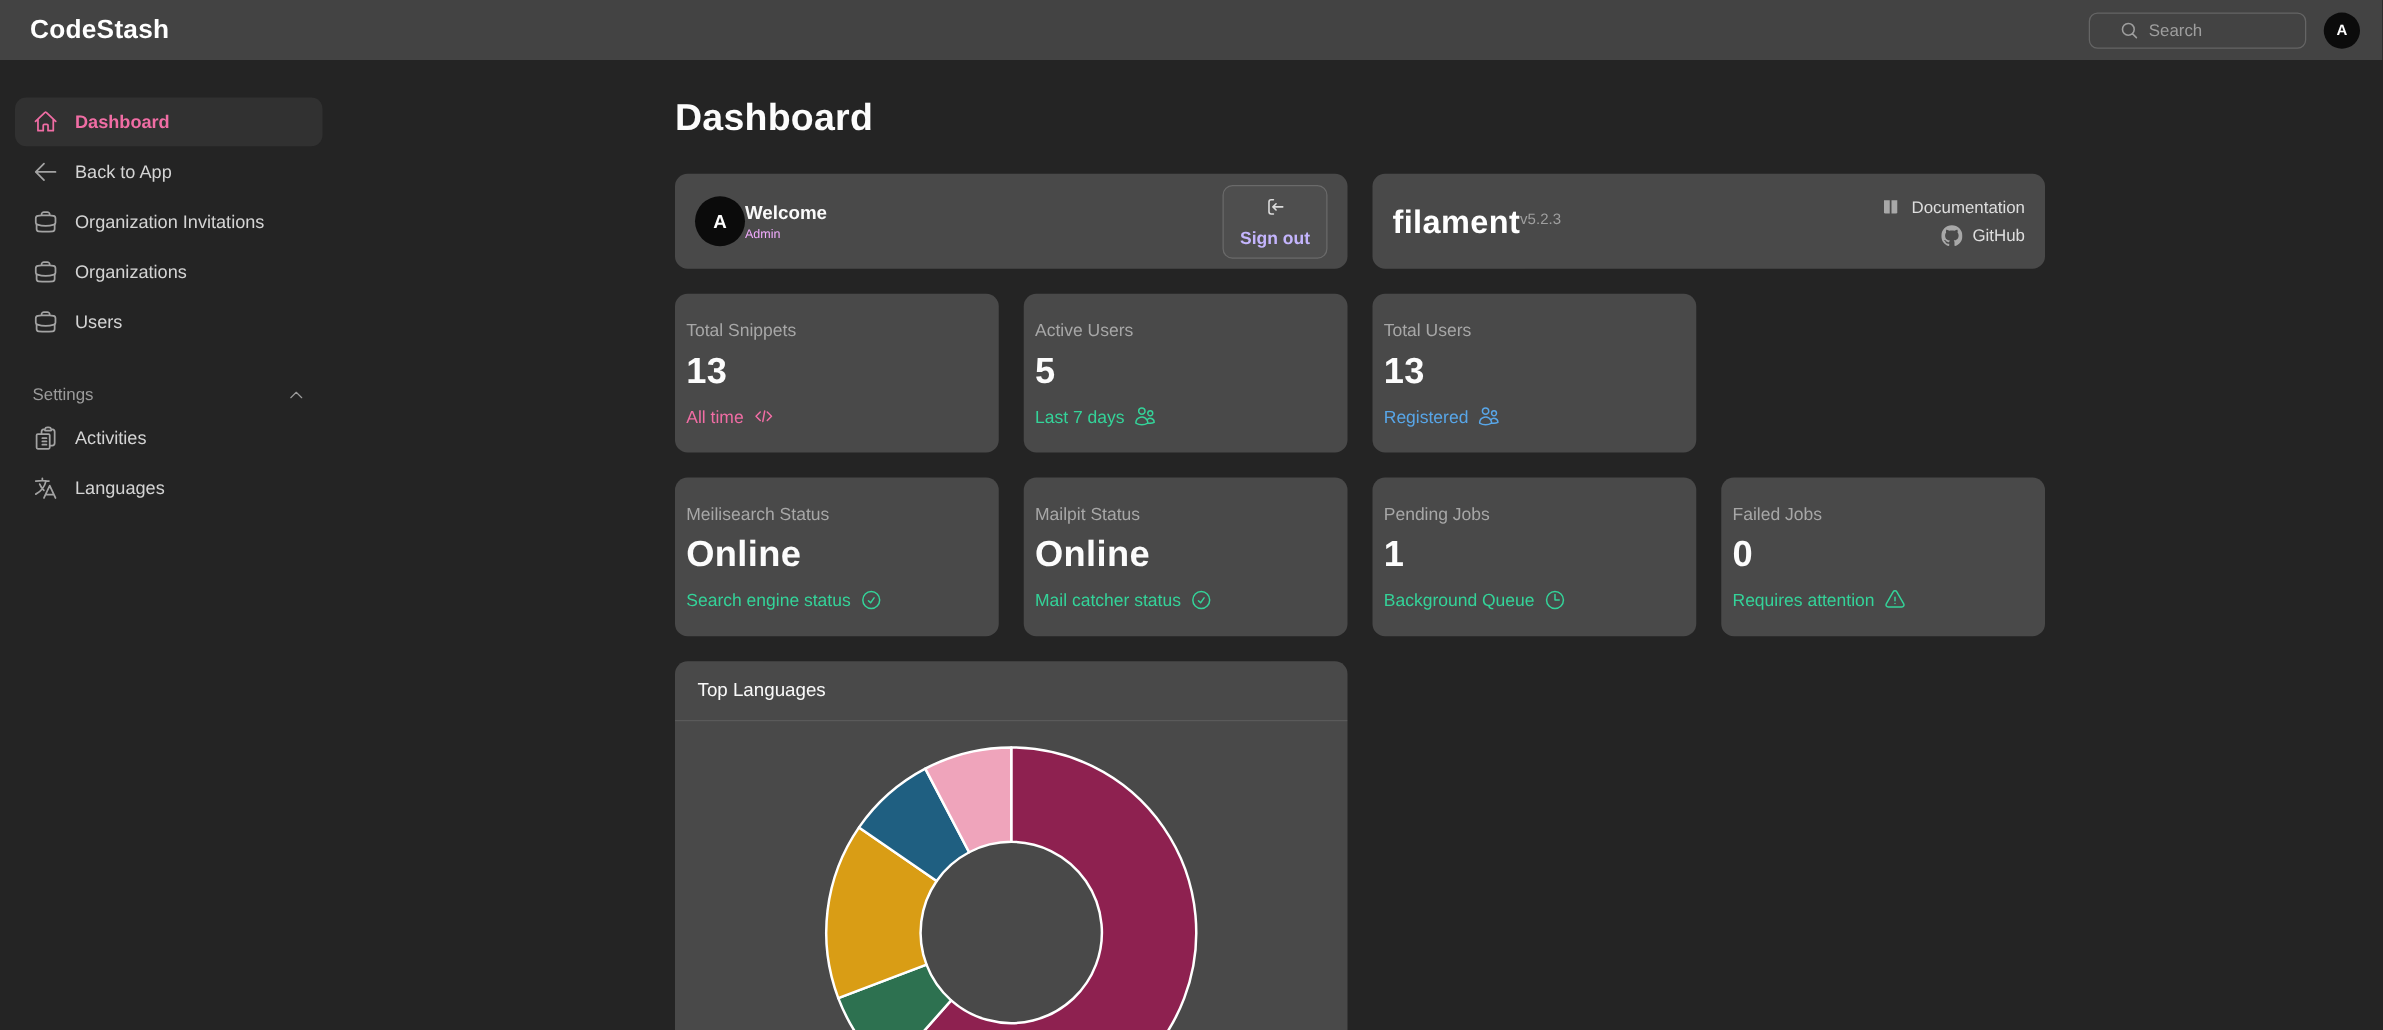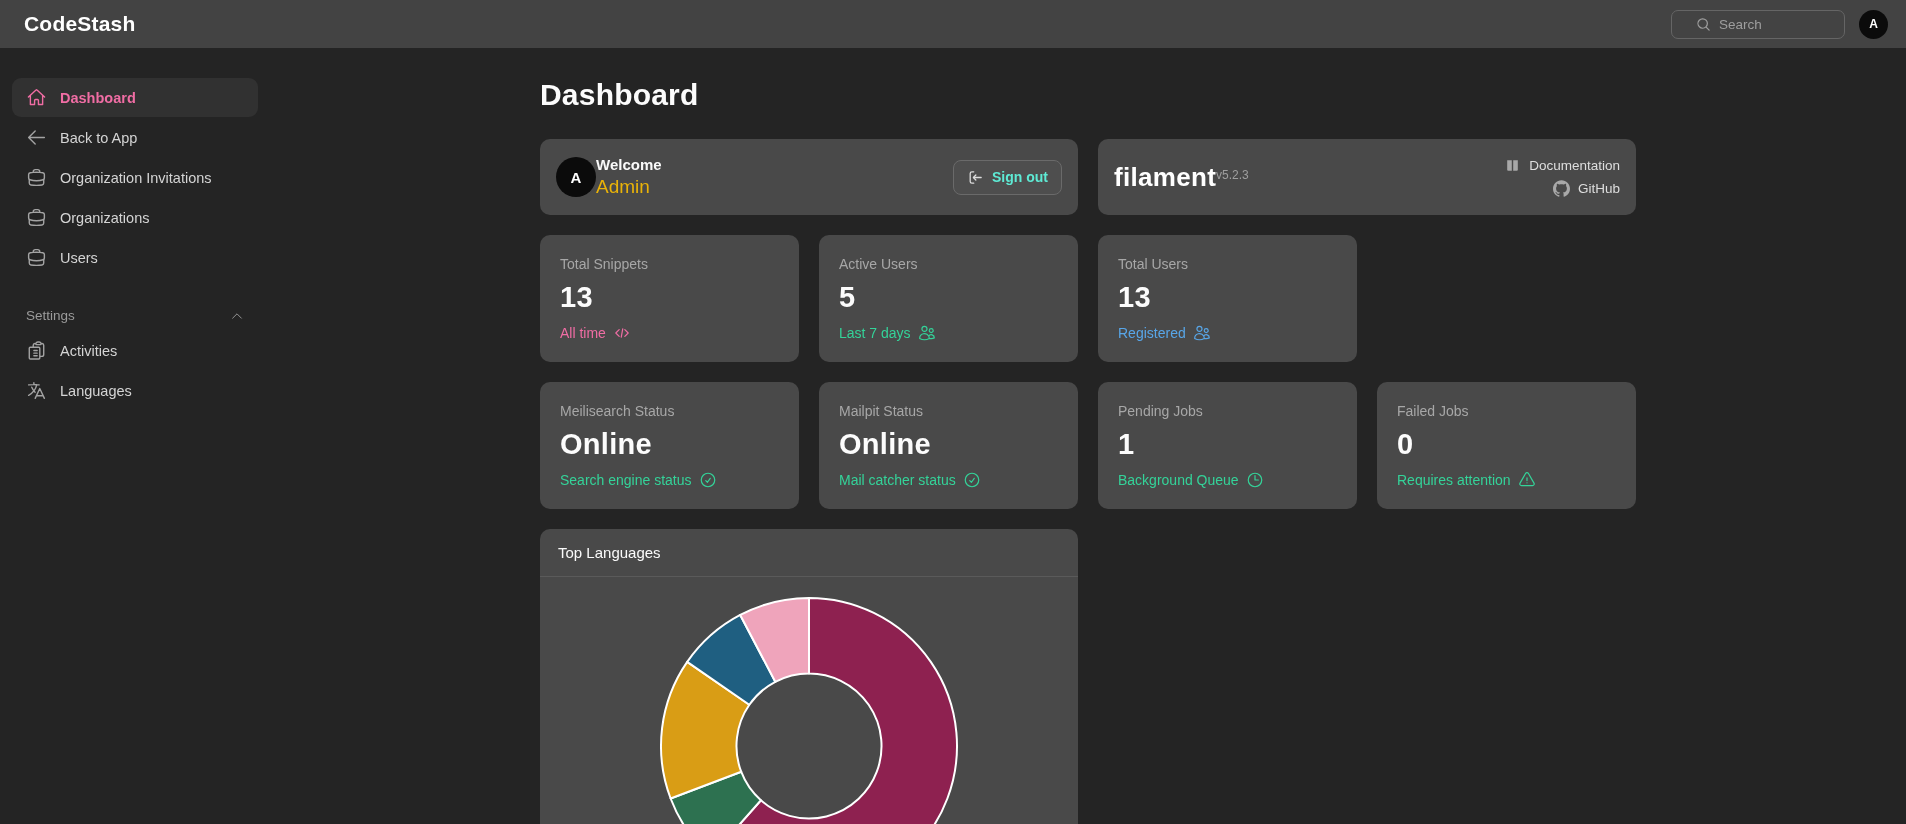--- a/index.html
+++ b/index.html
@@ -60,35 +60,35 @@
   .card { background:#494949; border-radius:10px; }
   
   .row-card { height:76px; display:flex; align-items:center; padding:0 16px; }
   .avatar-lg {
     width:40px; height:40px; border-radius:50%; background:#0b0b0b; color:#fff;
     display:flex; align-items:center; justify-content:center;
     font-size:15px; font-weight:700; flex-shrink:0;
   }
   .welcome-text { }
   .welcome-title { font-size:15px; font-weight:700; color:#fafafa; }
-  .welcome-sub { font-size:19px; color:#eab308; margin-top:3px; }
+  .welcome-sub { font-size:10px; color:#f0abfc; margin-top:3px; }
   .signout-btn {
     margin-left:auto; display:flex; align-items:center; gap:8px;
     padding:8px 13px; background:#4e4e4e; border:1px solid #6a6a6a; border-radius:8px;
-    color:#5eead4; font-size:14px; font-weight:600; cursor:pointer;
+    color:#c4b5fd; font-size:14px; font-weight:600; cursor:pointer;flex-direction:column;
   }
   .signout-btn svg { width:17px; height:17px; color:#dcdcdc; }
   .fila-left { display:flex; flex-direction:row; }
   .fila-brand { font-size:26px; font-weight:800; color:#ffffff; letter-spacing:.3px; line-height:1; }
   .fila-version { font-size:12px; color:#9f9f9f; margin-top:4px; }
   .fila-links { margin-left:auto; display:flex; flex-direction:column; align-items:flex-end; gap:6px;text-align:right; }
   .fila-link { display:flex; align-items:center; gap:8px; color:#dedede; font-size:13.5px; cursor:pointer; }
   .fila-link svg { width:17px; height:17px; color:#a8a8a8; }
   
-  .stat-card { height:127px; padding:21px 18px 0 20px; }
+  .stat-card { height:127px; padding:21px 18px 0 9px; }
   .stat-label { font-size:14px; color:#a7a7a7; }
   .stat-value { font-size:29px; font-weight:800; color:#fcfcfc; margin-top:9px; letter-spacing:.3px; }
   .stat-desc { display:flex; align-items:center; gap:7px; font-size:14px; margin-top:10px; }
   .stat-desc svg { width:18px; height:18px; }
   
   .chart-card { overflow:hidden; }
   .chart-header {
     height:48px; display:flex; align-items:center; padding:16px 18px;
     font-size:15px; font-weight:400; color:#fafafa;
     border-bottom:1px solid #5a5a5a;

